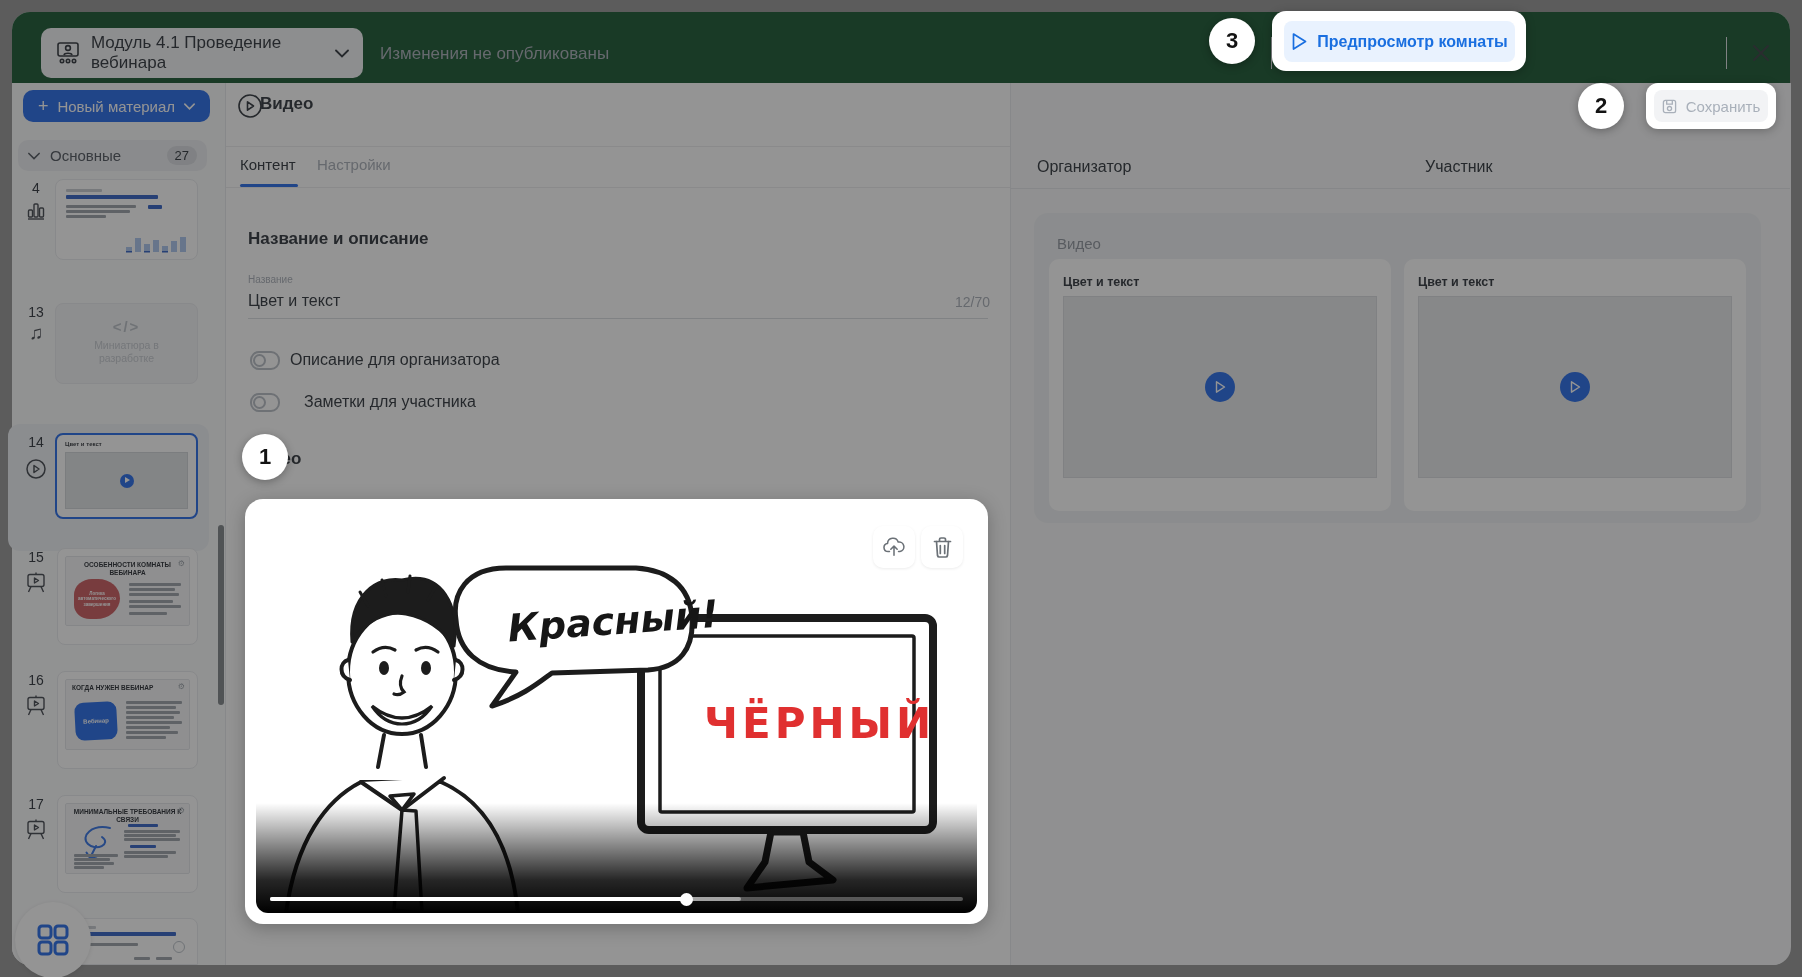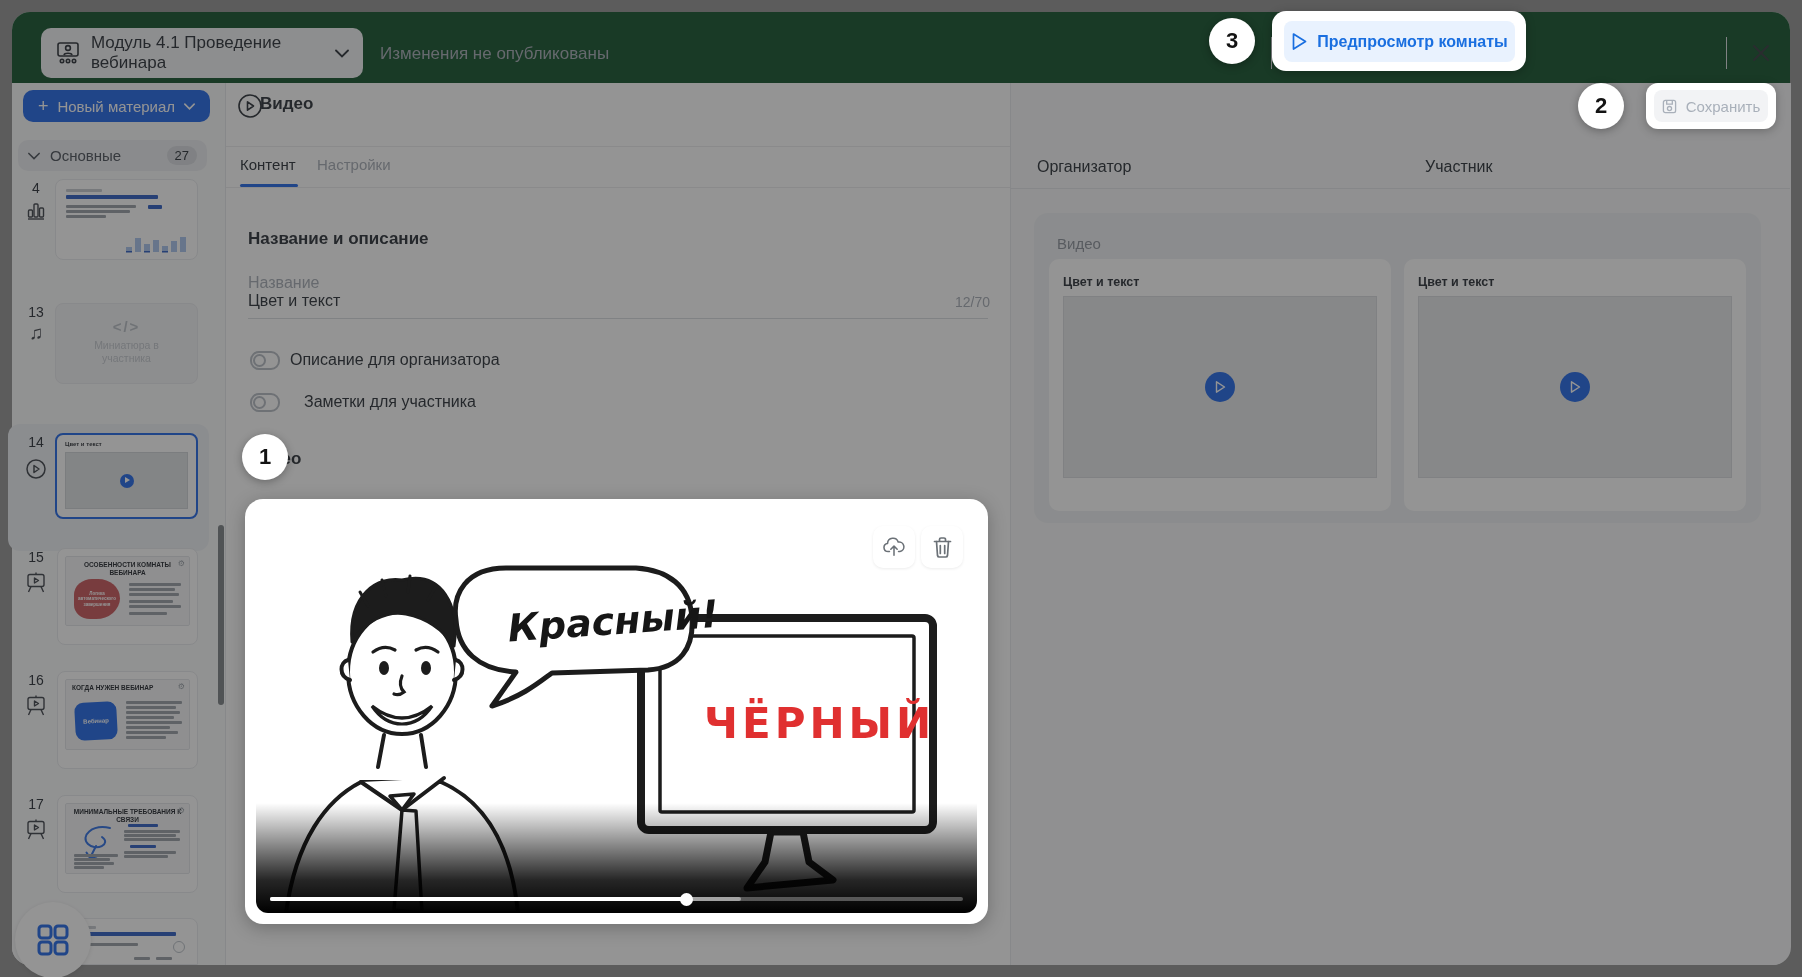--- a/index.html
+++ b/index.html
@@ -59,21 +59,21 @@
   
   .main-col{position:absolute;left:226px;top:83px;width:784px;height:882px;background:#fff;}
   .main-head-divider{position:absolute;left:226px;top:146px;width:784px;height:1px;background:#ececee;}
   .tabs-divider{position:absolute;left:226px;top:187px;width:784px;height:1px;background:#ececee;}
   .page-title{position:absolute;left:260px;top:94px;font-size:17px;font-weight:bold;color:#2b3138;}
   .tab{position:absolute;top:156px;font-size:15px;cursor:pointer;}
   .tab.active{color:#2b3138;}
   .tab.inactive{color:#a7adb6;}
   .tab-underline{position:absolute;left:240px;top:184px;width:58px;height:3px;background:#2268e8;border-radius:2px;}
   .sec-title{position:absolute;font-size:17px;font-weight:bold;color:#2b3138;}
-  .fld-label{position:absolute;left:248px;top:274px;font-size:16px;color:#a7adb6;}
+  .fld-label{position:absolute;left:248px;top:274px;font-size:10px;color:#a7adb6;}
   .fld-value{position:absolute;left:248px;top:292px;font-size:16px;color:#2b3138;}
   .fld-counter{position:absolute;left:930px;top:294px;width:60px;text-align:right;font-size:14px;color:#a7adb6;}
   .fld-line{position:absolute;left:248px;top:318px;width:740px;height:1px;background:#d9dce0;}
   .toggle{position:absolute;width:26px;height:15px;border:2px solid #b6bcc4;border-radius:9px;cursor:pointer;}
   .knob{position:absolute;left:1px;top:1px;width:9px;height:9px;border:2px solid #b6bcc4;border-radius:50%;background:#fff;}
   .tog-label{position:absolute;font-size:16px;color:#2b3138;}
   
   .video-card{position:absolute;left:245px;top:499px;width:743px;height:425px;background:#fff;border-radius:18px;
               box-shadow:0 4px 18px rgba(0,0,0,0.25);}
   .video-box{position:absolute;left:11px;top:11px;width:721px;height:403px;border-radius:12px;background:#fff;
@@ -197,21 +197,21 @@
         </g>
     </svg>
   </div>
 
   <div class="it-num" style="left:23px;top:304px;">13</div>
   <div class="it-icon" style="left:23px;top:322px;font-size:19px;">♫</div>
   <div class="thumb" style="left:55px;top:303px;width:143px;height:81px;background:#f2f3f5;border-color:#e8eaed;">
     <div style="text-align:center;margin-top:14px;font-size:15px;font-weight:bold;color:#b9bfc6;letter-spacing:2px;">&lt;/&gt;</div>
     <div style="text-align:center;margin-top:4px;font-size:10.5px;color:#c3c8ce;line-height:13px;">
       <div>Миниатюра в</div>
-      <div>участника</div>
+      <div>разработке</div>
     </div>
   </div>
 
   <div class="sel-wrap"></div>
   <div class="it-num" style="left:23px;top:434px;">14</div>
   <div class="it-icon" style="left:23px;top:458px;">
     <svg width="22" height="22" viewBox="0 0 22 22" fill="none" stroke="#3f444b" stroke-width="1.5">
       <circle cx="11" cy="11" r="9"></circle>
         <path d="M9 7.5l5 3.5-5 3.5z" stroke-linejoin="round"></path>
     </svg>

